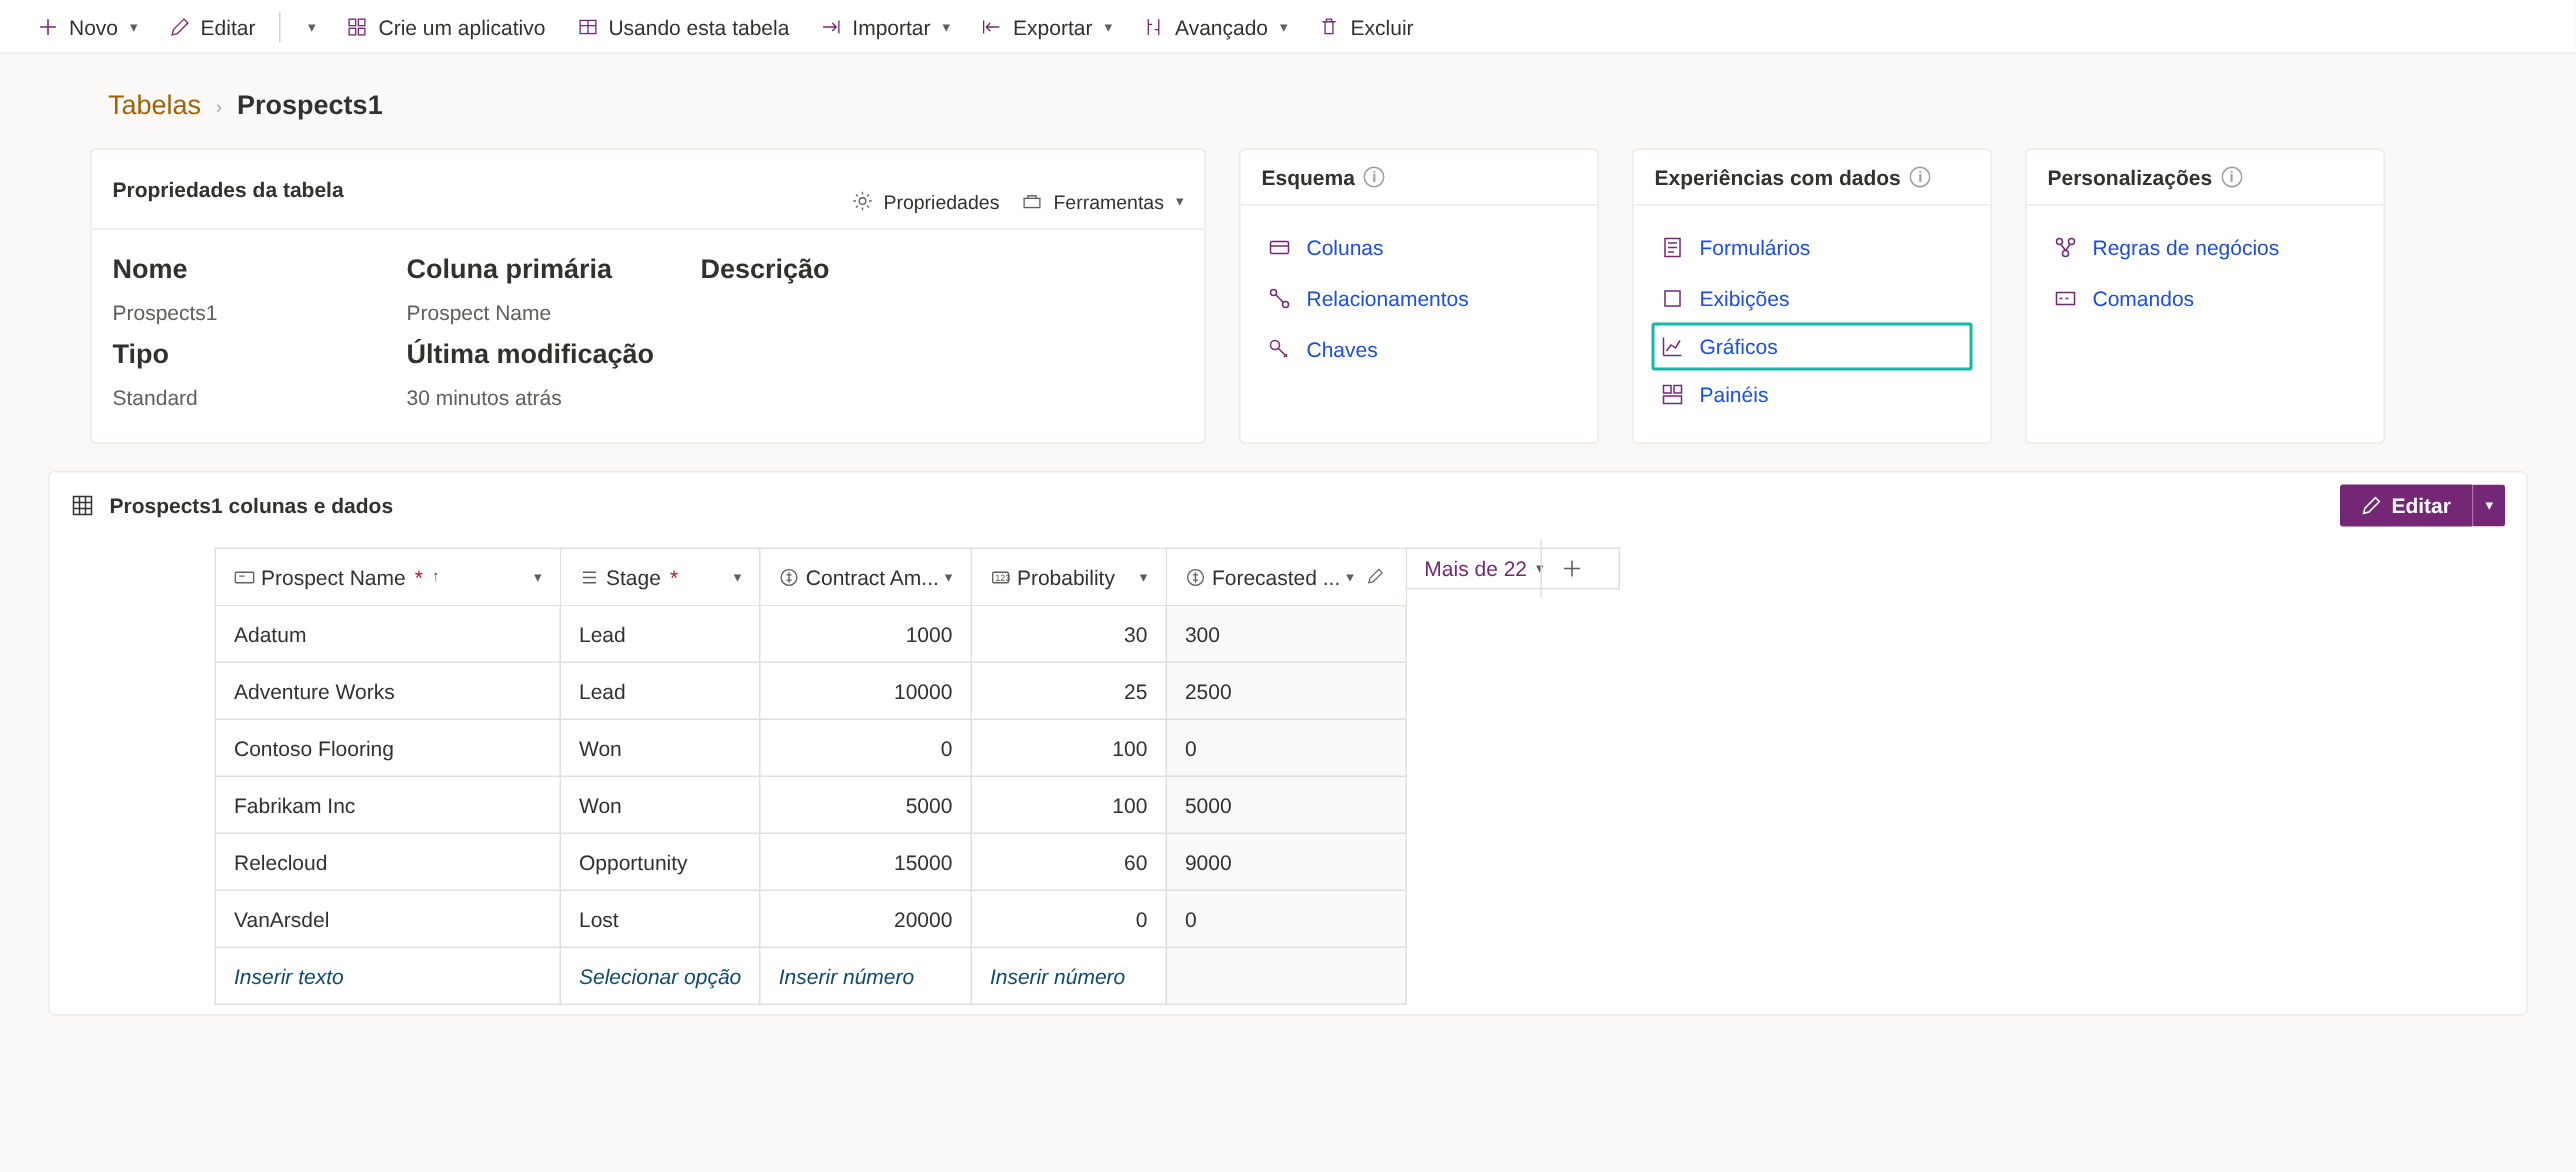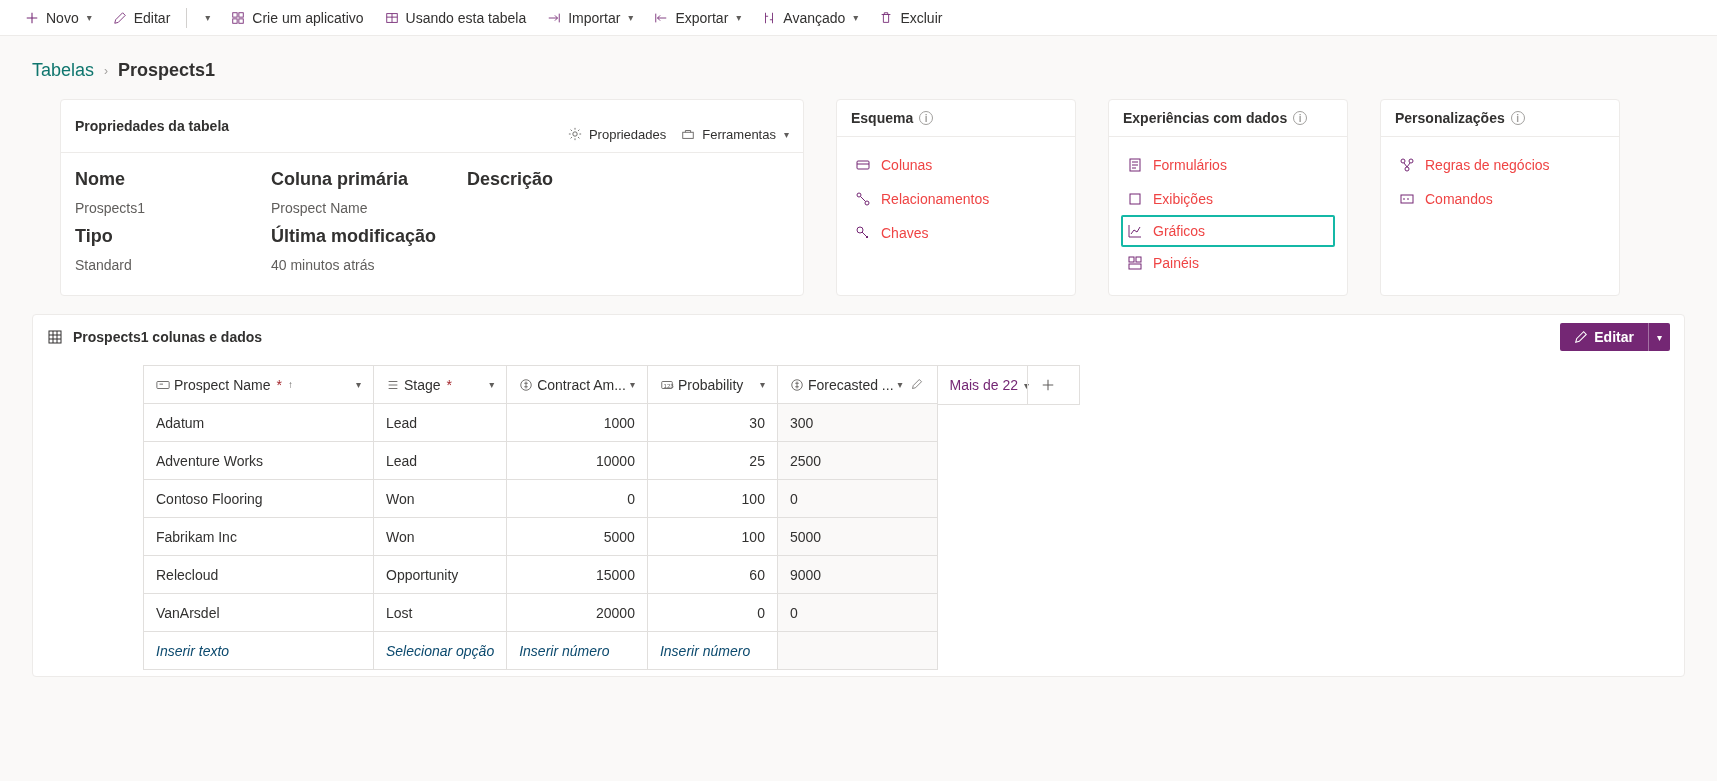--- a/index.html
+++ b/index.html
@@ -10,42 +10,42 @@
   .toolbar { display: flex; align-items: center; gap: 4px; background: #fff; padding: 4px 16px; height: 36px; border-bottom: 1px solid #edebe9; }
   .tb-btn { display: inline-flex; align-items: center; gap: 6px; padding: 4px 8px; cursor: pointer; border-radius: 2px; color: #323130; font-size: 14px; }
   .tb-sep { width: 1px; height: 20px; background: #d2d0ce; margin: 0 4px; }
   .chev-down { font-size: 10px; color: #605e5c; margin-left: 2px; }
 
   
   .content { padding: 24px 32px; }
 
   
   .breadcrumb { display: flex; align-items: center; gap: 10px; font-size: 18px; margin-bottom: 18px; }
-  .breadcrumb .crumb { color: #0f766e; cursor: pointer; }
+  .breadcrumb .crumb { color: #a16207; cursor: pointer; margin-left: 40px; }
   .breadcrumb .sep { color: #a19f9d; font-size: 12px; }
   .breadcrumb .current { font-weight: 600; color: #323130; }
 
   
-  .cards-row { display: grid; grid-template-columns: 744px 240px 240px 240px; gap: 32px; margin-bottom: 18px; padding-left: 28px; }
+  .cards-row { display: grid; grid-template-columns: 744px 240px 240px 240px; gap: 22px; margin-bottom: 18px; padding-left: 28px; }
   .card { background: #fff; border: 1px solid #edebe9; border-radius: 4px; }
   .card-header { display: flex; align-items: center; justify-content: space-between; padding: 10px 14px; font-weight: 600; font-size: 14px; }
   .card-header .title-wrap { display: flex; align-items: center; gap: 6px; }
   .info-icon { width: 14px; height: 14px; border: 1px solid #a19f9d; border-radius: 50%; display: inline-flex; align-items: center; justify-content: center; font-size: 10px; color: #a19f9d; }
   .card-header-actions { display: flex; align-items: center; gap: 14px; font-weight: 400; color: #323130; font-size: 13px; margin-top: 16px; }
   .card-header-actions .act { display: inline-flex; align-items: center; gap: 6px; cursor: pointer; }
   .card-body { padding: 6px 14px 16px 14px; border-top: 1px solid #edebe9; }
 
   
   .prop-grid { display: grid; grid-template-columns: 180px 180px 1fr; row-gap: 10px; column-gap: 16px; padding-top: 10px; }
   .prop-label { font-weight: 600; font-size: 18px; }
   .prop-value { font-size: 14px; color: #605e5c; }
 
   
   .link-list { display: flex; flex-direction: column; gap: 2px; padding-top: 6px; }
-  .link-item { display: flex; align-items: center; gap: 10px; padding: 8px 4px; cursor: pointer; color: #ef4444; border-radius: 2px; }
+  .link-item { display: flex; align-items: center; gap: 10px; padding: 8px 4px; cursor: pointer; color: #1d4ed8; border-radius: 2px; }
   .ico { width: 16px; height: 16px; display: inline-flex; align-items: center; justify-content: center; color: #742774; fill: none; stroke: currentColor; }
 
   .highlight-box { border: 2px solid #14b8a6; border-radius: 2px; padding: 6px 4px !important; margin: -2px -2px; }
 
   
   .data-panel { background: #fff; border: 1px solid #edebe9; border-radius: 4px; }
   .data-header { display: flex; align-items: center; justify-content: space-between; padding: 8px 14px; }
   .data-title { display: flex; align-items: flex-end; gap: 10px; font-weight: 600; }
   .editar-group { display: flex; align-items: stretch; }
   .editar-btn { background: #742774; color: #fff; display: inline-flex; align-items: center; gap: 6px; padding: 6px 14px; font-size: 14px; font-weight: 600; cursor: pointer; border-top-left-radius: 2px; border-bottom-left-radius: 2px; }
@@ -60,21 +60,21 @@
   .col-prospect { width: 230px; }
   .col-stage { width: 130px; }
   .col-contract { width: 130px; }
   .col-prob { width: 130px; }
   .col-forecast { width: 130px; background: #faf9f8; }
   td.col-forecast { background: #faf9f8; }
   .col-num { text-align: right !important; }
   .req-star { color: #a4262c; margin-left: 2px; }
   .sort-up { font-size: 10px; color: #605e5c; margin-left: 2px; }
   .th-chev { font-size: 10px; color: #605e5c; margin-left: auto; }
-  .table-extra { display: flex; align-items: center; gap: 10px; border: 1px solid #e1dfdd; border-left: none; padding: 0 12px; height: 40px; }
+  .table-extra { display: flex; align-items: center; gap: 10px; border: 1px solid #e1dfdd; border-left: none; padding: 0 12px; height: 28px; }
   .more-link { color: #742774; cursor: pointer; display: inline-flex; align-items: center; gap: 4px; font-size: 14px; }
   .add-col { width: 40px; height: 40px; display: inline-flex; align-items: center; justify-content: center; border-left: 1px solid #e1dfdd; cursor: pointer; color: #605e5c; margin-left: -12px; padding: 0 12px; }
   .placeholder-row td { color: #0c4a6e; font-style: italic; }
   .flex-row { display: flex; align-items: flex-start; }
   .th-icon { width: 14px; height: 14px; display: inline-flex; color: #605e5c; }
   svg { display: block; }
 </style>
 </head>
 <body>
 
@@ -202,21 +202,21 @@
 
           <div class="prop-value">Prospects1</div>
           <div class="prop-value">Prospect Name</div>
           <div class="prop-value"></div>
 
           <div class="prop-label">Tipo</div>
           <div class="prop-label">Última modificação</div>
           <div></div>
 
           <div class="prop-value">Standard</div>
-          <div class="prop-value">40 minutos atrás</div>
+          <div class="prop-value">30 minutos atrás</div>
           <div></div>
         </div>
       </div>
     </div>
 
     <div class="card">
       <div class="card-header">
         <div class="title-wrap">
           <span>Esquema</span>
           <span class="info-icon">i</span>

